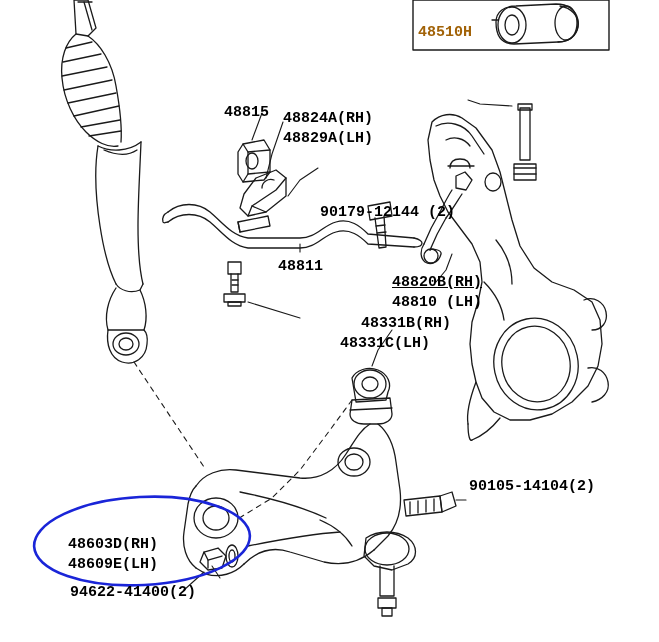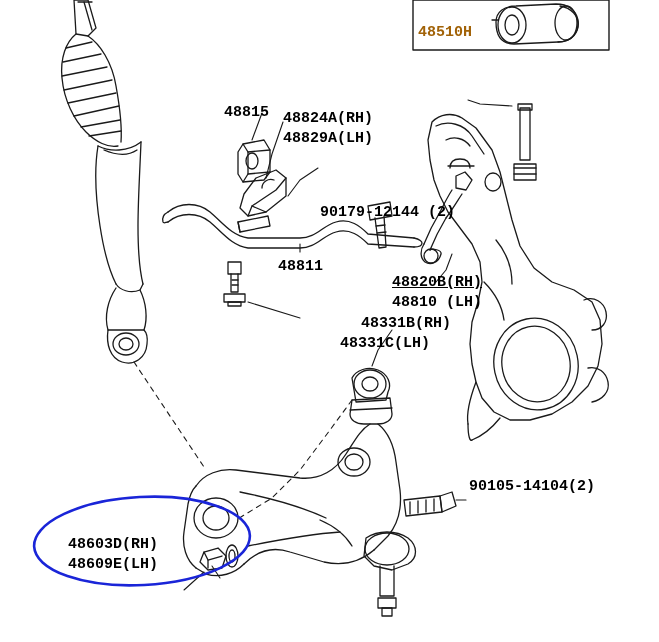--- a/index.html
+++ b/index.html
@@ -254,14 +254,15 @@
   <div class="lbl" style="left:283px; top:130px;">48829A(LH)</div>
   <div class="lbl" style="left:320px; top:161px;margin-top:43px;">90179-12144 (2)</div>
   <div class="lbl" style="left:278px; top:258px;">48811</div>
   <div class="lbl" style="left:392px; top:274px;text-decoration:underline;">48820B(RH)</div>
   <div class="lbl" style="left:392px; top:294px;">48810 (LH)</div>
   <div class="lbl" style="left:340px; top:315px;margin-left:21px;">48331B(RH)</div>
   <div class="lbl" style="left:340px; top:335px;">48331C(LH)</div>
   <div class="lbl" style="left:469px; top:478px;">90105-14104(2)</div>
   <div class="lbl" style="left:68px; top:536px;">48603D(RH)</div>
   <div class="lbl" style="left:68px; top:556px;">48609E(LH)</div>
+  <div class="lbl" style="left:70px; top:584px;">94622-41400(2)</div>
 
 </div>
 
 </body></html>

